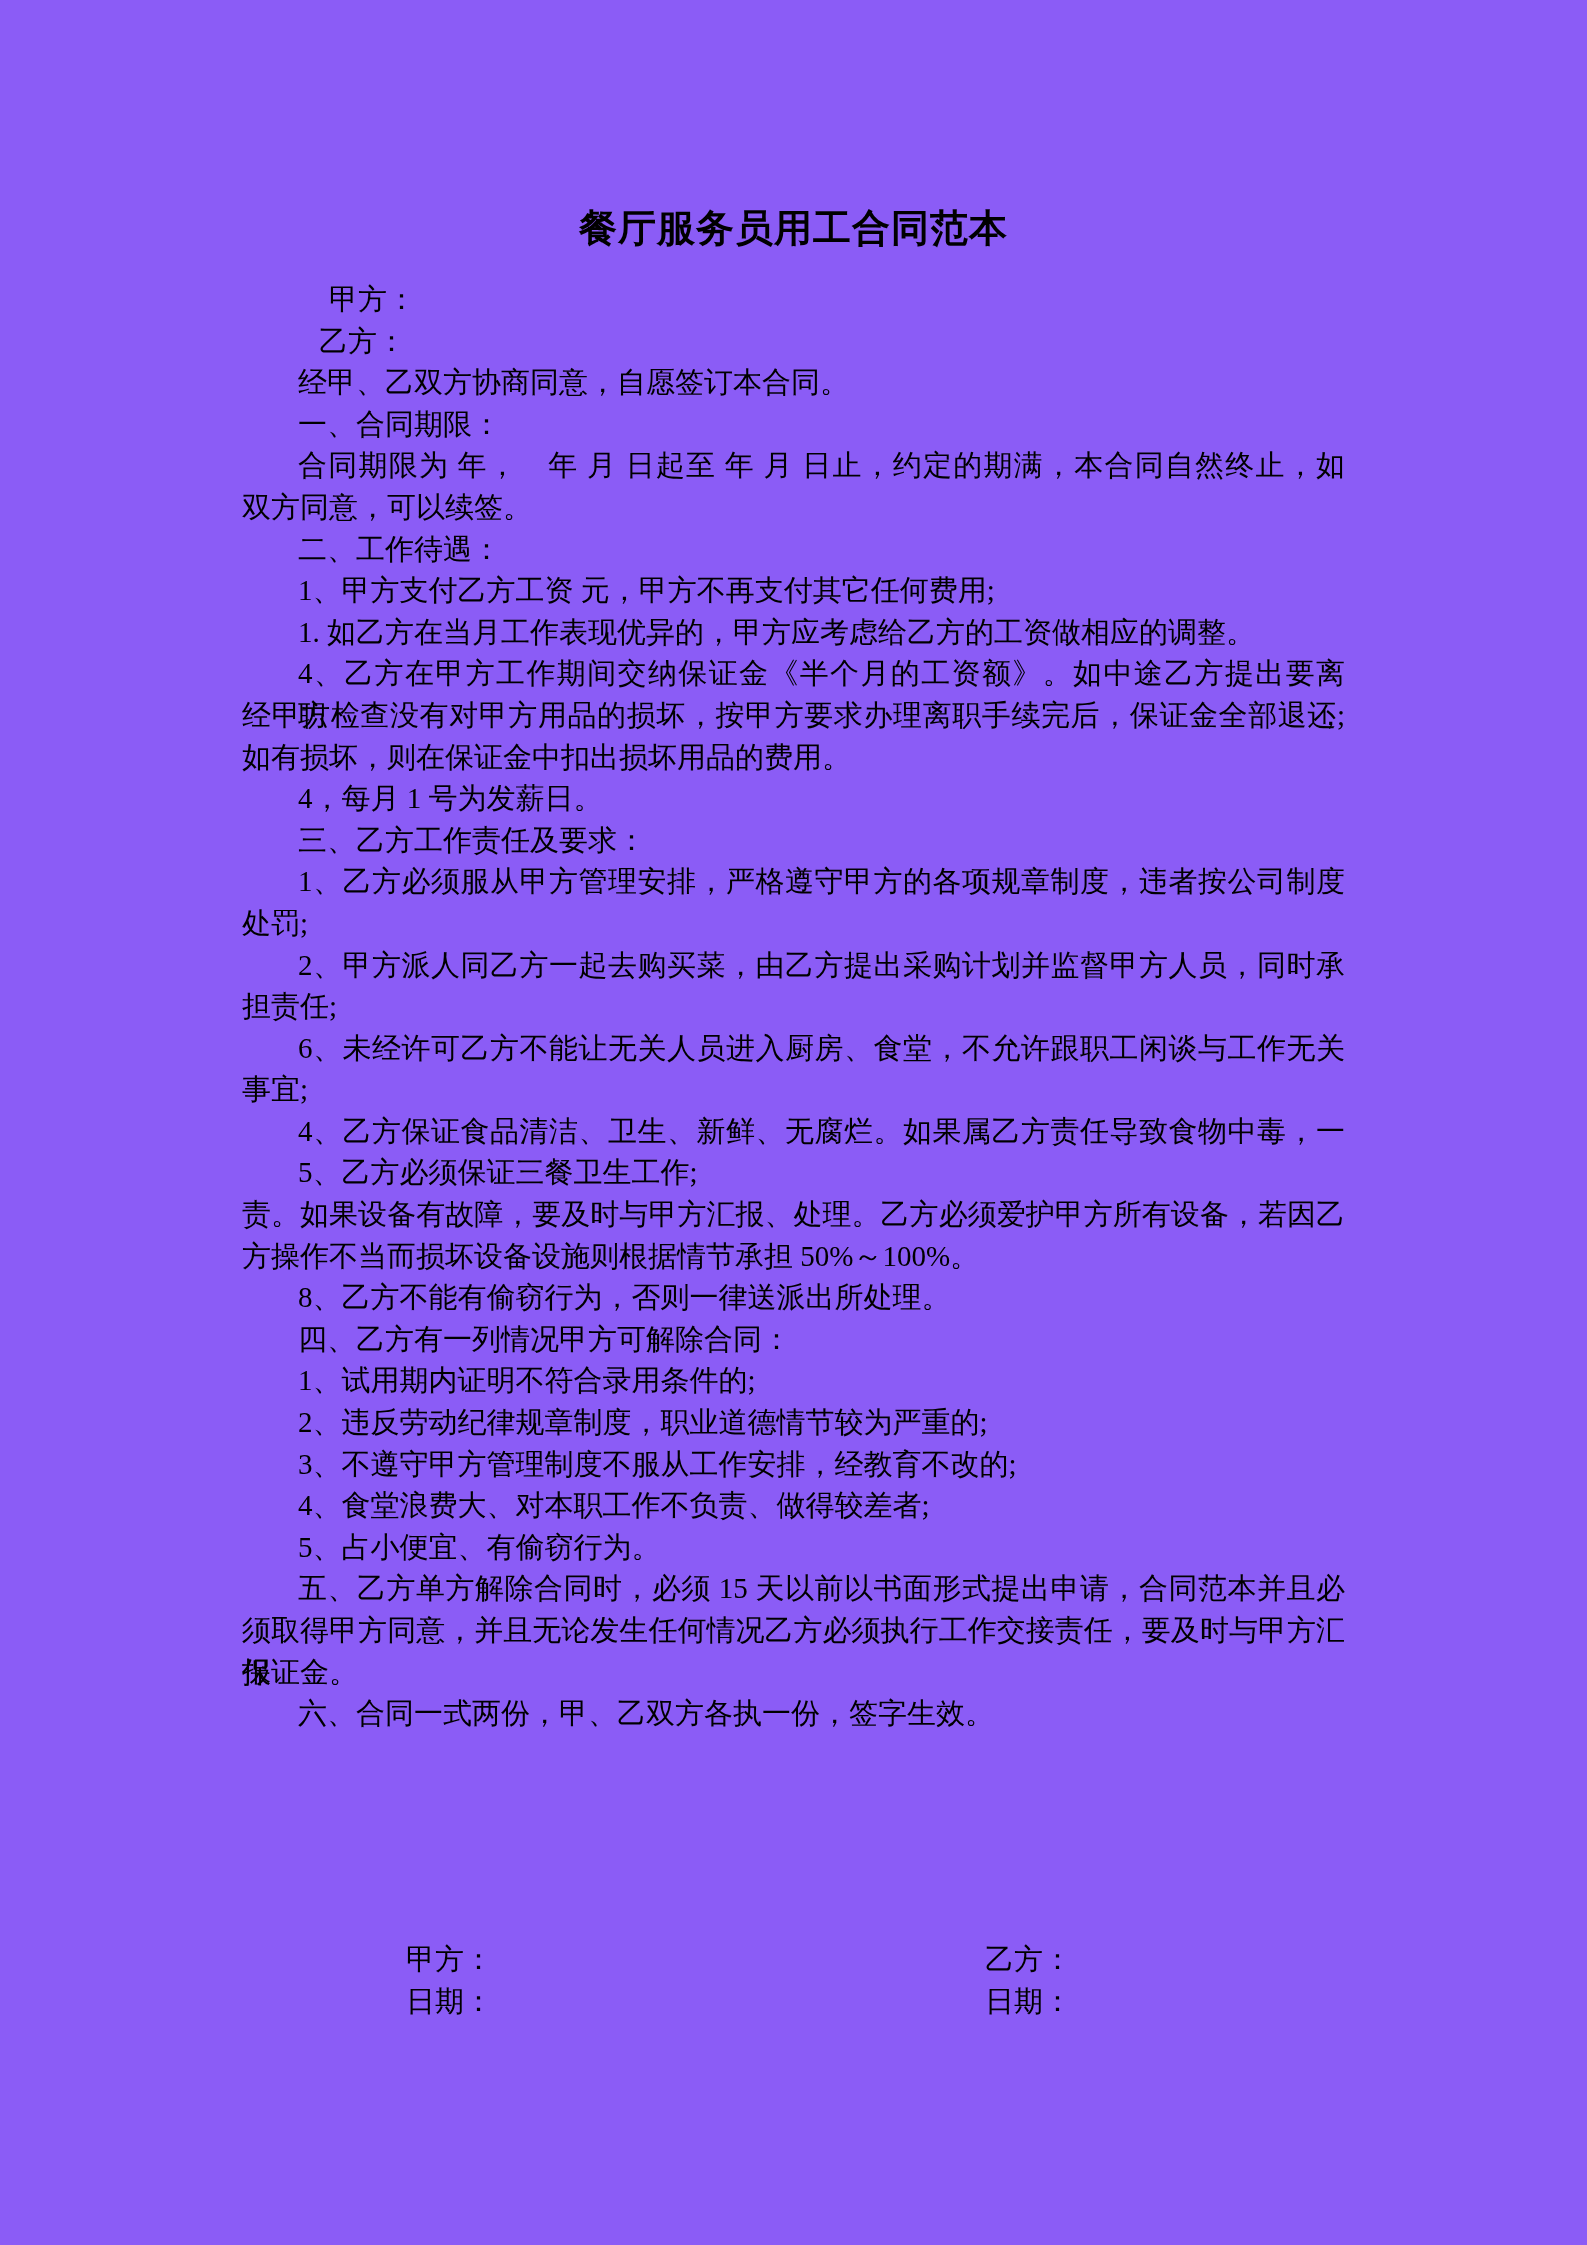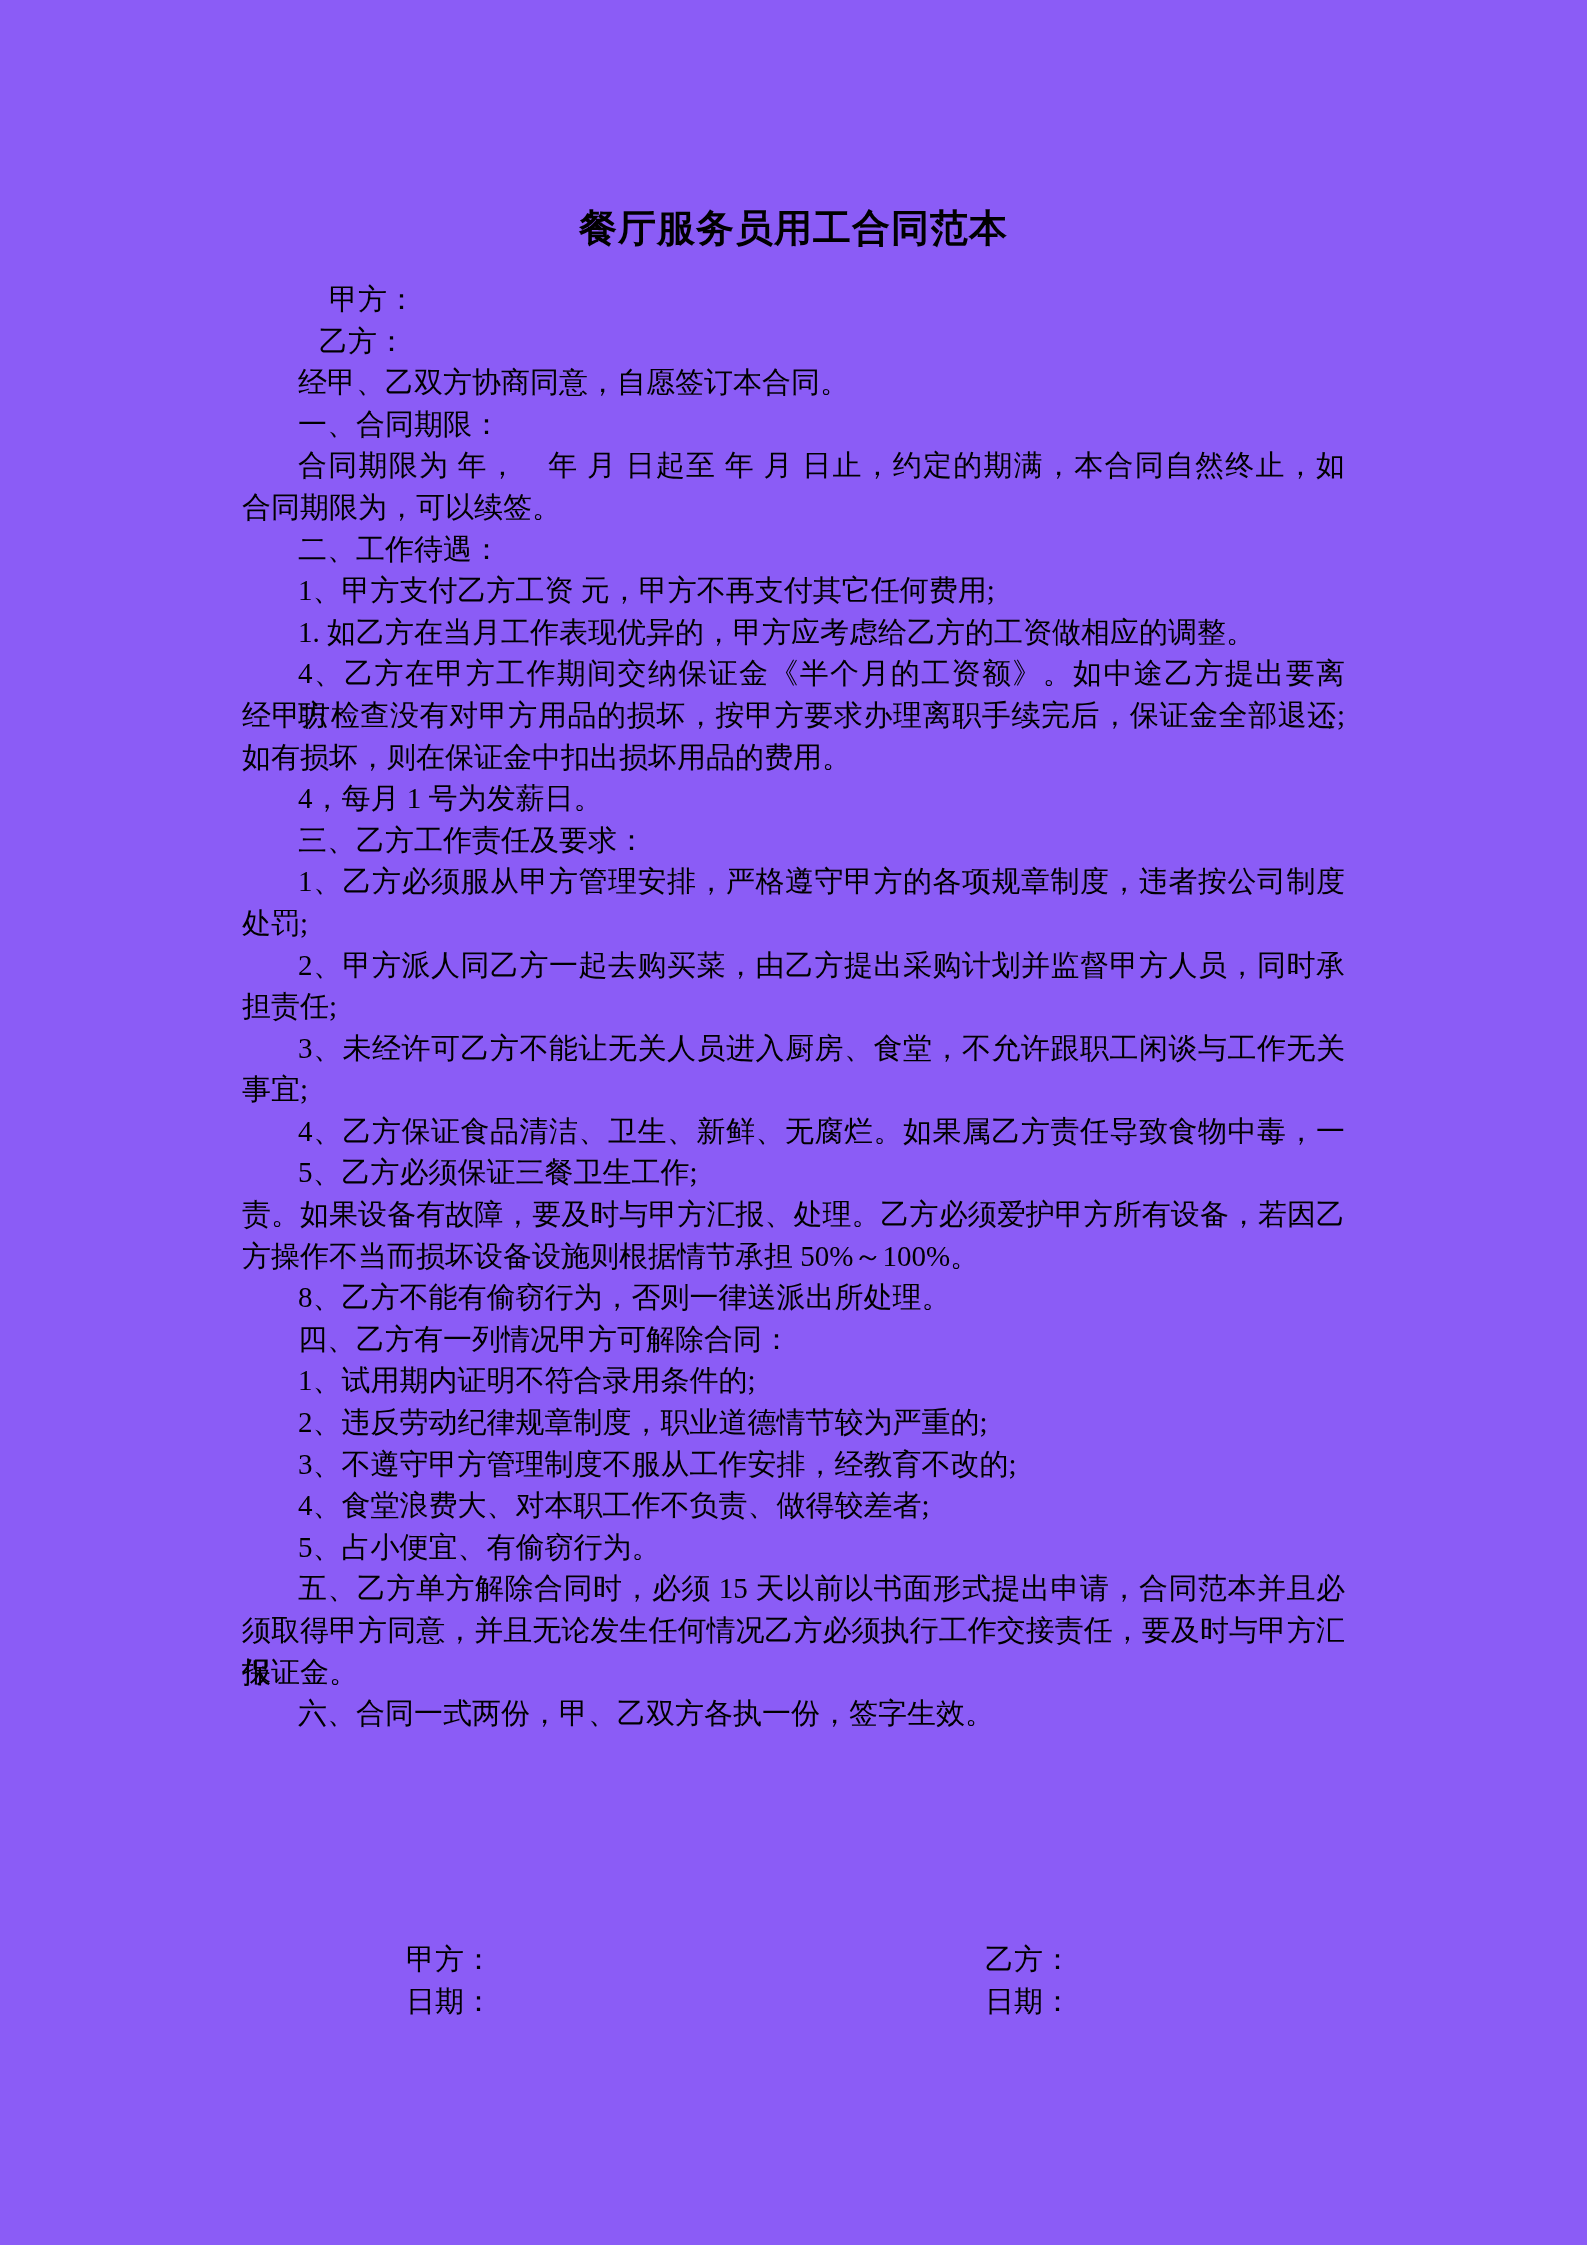--- a/index.html
+++ b/index.html
@@ -68,34 +68,34 @@
 
 <div class="page">
   <h1 class="title">餐厅服务员用工合同范本</h1>
 
   <div class="content" id="contract-lines">
       <div class="line ind-pa">甲方：</div>
       <div class="line ind-pb">乙方：</div>
       <div class="line ind-para">经甲、乙双方协商同意，自愿签订本合同。</div>
       <div class="line ind-para">一、合同期限：</div>
       <div class="line ind-para fill">合同期限为 年，　年 月 日起至 年 月 日止，约定的期满，本合同自然终止，如</div>
-      <div class="line">合同期限为，可以续签。</div>
+      <div class="line">双方同意，可以续签。</div>
       <div class="line ind-para">二、工作待遇：</div>
       <div class="line ind-para">1、甲方支付乙方工资 元，甲方不再支付其它任何费用;</div>
       <div class="line ind-para">1. 如乙方在当月工作表现优异的，甲方应考虑给乙方的工资做相应的调整。</div>
       <div class="line ind-para fill">4、乙方在甲方工作期间交纳保证金《半个月的工资额》。如中途乙方提出要离职，</div>
       <div class="line fill">经甲方检查没有对甲方用品的损坏，按甲方要求办理离职手续完后，保证金全部退还;</div>
       <div class="line">如有损坏，则在保证金中扣出损坏用品的费用。</div>
       <div class="line ind-para">4，每月 1 号为发薪日。</div>
       <div class="line ind-para">三、乙方工作责任及要求：</div>
       <div class="line ind-para fill">1、乙方必须服从甲方管理安排，严格遵守甲方的各项规章制度，违者按公司制度</div>
       <div class="line">处罚;</div>
       <div class="line ind-para fill">2、甲方派人同乙方一起去购买菜，由乙方提出采购计划并监督甲方人员，同时承</div>
       <div class="line">担责任;</div>
-      <div class="line ind-para fill">3、未经许可乙方不能让无关人员进入厨房、食堂，不允许跟职工闲谈与工作无关</div>
+      <div class="line ind-para fill">6、未经许可乙方不能让无关人员进入厨房、食堂，不允许跟职工闲谈与工作无关</div>
       <div class="line">事宜;</div>
       <div class="line ind-para fill">4、乙方保证食品清洁、卫生、新鲜、无腐烂。如果属乙方责任导致食物中毒，一</div>
       <div class="line ind-para">5、乙方必须保证三餐卫生工作;</div>
       <div class="line fill">责。如果设备有故障，要及时与甲方汇报、处理。乙方必须爱护甲方所有设备，若因乙</div>
       <div class="line">方操作不当而损坏设备设施则根据情节承担 50%～100%。</div>
       <div class="line ind-para">8、乙方不能有偷窃行为，否则一律送派出所处理。</div>
       <div class="line ind-para">四、乙方有一列情况甲方可解除合同：</div>
       <div class="line ind-para">1、试用期内证明不符合录用条件的;</div>
       <div class="line ind-para">2、违反劳动纪律规章制度，职业道德情节较为严重的;</div>
       <div class="line ind-para">3、不遵守甲方管理制度不服从工作安排，经教育不改的;</div>

